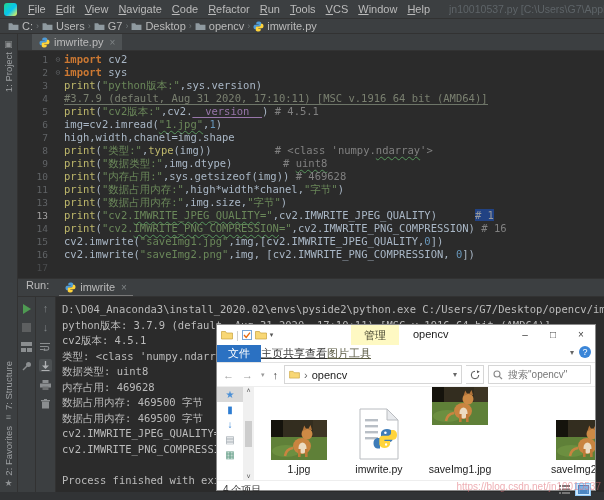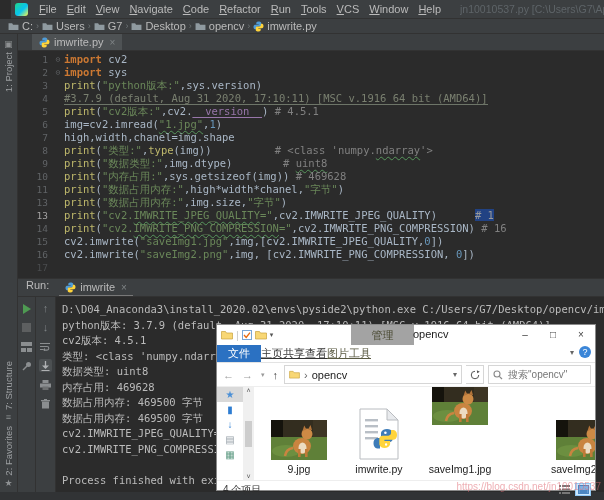--- a/index.html
+++ b/index.html
@@ -1,20 +1,20 @@
 <!DOCTYPE html>
 <html><head>
 <meta charset="utf-8">
 <style>
   html,body{margin:0;padding:0;background:#222;}
   .screen{position:relative;width:604px;height:500px;background:#2B2B2B;overflow:hidden;
           font-family:"Liberation Sans",sans-serif;font-size:11px;color:#BBBBBB;}
   
   .menubar{position:absolute;left:0;top:0;right:0;height:18px;background:#3C3F41;
-           display:flex;align-items:center;border-bottom:1px solid #323232;margin-left:11px;}
+           display:flex;align-items:center;border-bottom:1px solid #323232;}
   .logo{width:13px;height:13px;border-radius:3px;margin:0 6px 0 4px;
         background:linear-gradient(135deg,#21d789 0%,#07c3f2 55%,#fcf84a 100%);flex:none;}
   .menus{display:flex;}
   .menu-item{display:inline-block;padding:0 5px;color:#BBBBBB;cursor:default;}
   .menu-item::first-letter{text-decoration:underline;}
   .win-title{color:#5E6468;margin-left:14px;white-space:nowrap;overflow:hidden;font-size:10.5px;}
   
   .breadcrumbs{position:absolute;left:0;top:19px;right:0;height:14px;background:#3C3F41;
                display:flex;align-items:center;padding-left:6px;border-bottom:1px solid #323232;}
   .crumb{display:flex;align-items:center;gap:3px;padding:0 2px;}
@@ -71,21 +71,21 @@
   .console{flex:1;padding:5px 0 0 6px;font-family:"DejaVu Sans Mono",monospace;font-size:10.5px;
            color:#BBBBBB;overflow:hidden;}
   .console-line{height:15.5px;line-height:15.5px;white-space:pre;}
   .bottom-strip{position:absolute;left:0;bottom:0;right:0;height:8px;background:#313335;}
   
   .explorer{position:absolute;left:216px;top:324px;width:380px;height:167px;background:#fff;
             border:1px solid #8a8a8a;box-sizing:border-box;z-index:10;color:#222;font-size:11px;}
   .ex-title{height:20px;display:flex;align-items:center;position:relative;}
   .ex-qat{display:flex;align-items:center;gap:3px;padding-left:4px;}
   .ex-sep{color:#C9C9C9;}
-  .ex-manage{position:absolute;left:134px;top:0;height:20px;width:63px;background:#a3a3a3;
+  .ex-manage{position:absolute;left:134px;top:0;height:20px;width:48px;background:#fef9c3;
              display:flex;align-items:center;justify-content:center;color:#4a4a33;}
   .ex-name{position:absolute;left:196px;top:3px;color:#1b1b1b;}
   .ex-controls{position:absolute;right:0;top:0;height:20px;display:flex;}
   .ex-ctrl{width:28px;text-align:center;line-height:20px;color:#444;font-size:10px;}
   .ex-ribbon{height:17px;display:flex;align-items:center;position:relative;border-bottom:1px solid #E3E3E3;}
   .rtab{padding:0 0;color:#333;text-decoration:underline;}
   .rtab-file{background:#2B71C2;color:#fff;height:17px;line-height:17px;padding:0 11px;}
   .rtab-ctx{color:#5a5a42;}
   .ex-ribbon-right{position:absolute;right:4px;top:1px;display:flex;gap:5px;align-items:center;}
   .ex-help{width:12px;height:12px;border-radius:50%;background:#3B86D8;color:#fff;text-align:center;
@@ -445,21 +445,21 @@
                 <path d="M22,28 q-7,1 -8,8" stroke="#c98440" stroke-width="2.5" fill="none"></path>
                 <ellipse cx="31" cy="26" rx="9" ry="8" fill="#c98440"></ellipse>
                 <ellipse cx="31.5" cy="28" rx="4" ry="5.5" fill="#ecdcc3"></ellipse>
                 <circle cx="36" cy="14" r="5.5" fill="#cd8a45"></circle>
                 <polygon points="31.5,11 33.2,5.5 35.5,9.5" fill="#b5753a"></polygon>
                 <polygon points="37,9.5 39.5,5 41,10" fill="#b5753a"></polygon>
                 <rect x="27" y="29" width="2.6" height="8" fill="#c07a38"></rect>
                 <rect x="34" y="29" width="2.6" height="8" fill="#c07a38"></rect>
               </svg>
             </span>
-            <span class="tile-label">9.jpg</span>
+            <span class="tile-label">1.jpg</span>
           </div>
           <div class="tile" style="left: 126px;">
             <span>
               <svg width="40" height="52" viewBox="0 0 40 52">
                 <path d="M1,1 h27 l11,11 v39 H1 z" fill="#ffffff" stroke="#b9bcc0"></path>
                 <path d="M28,1 l11,11 h-11 z" fill="#e8eaed" stroke="#b9bcc0"></path>
                 <g fill="#b9bfc6">
                   <rect x="6" y="11" width="13" height="2.4"></rect>
                   <rect x="6" y="17" width="13" height="2.4"></rect>
                   <rect x="6" y="23" width="13" height="2.4"></rect>

